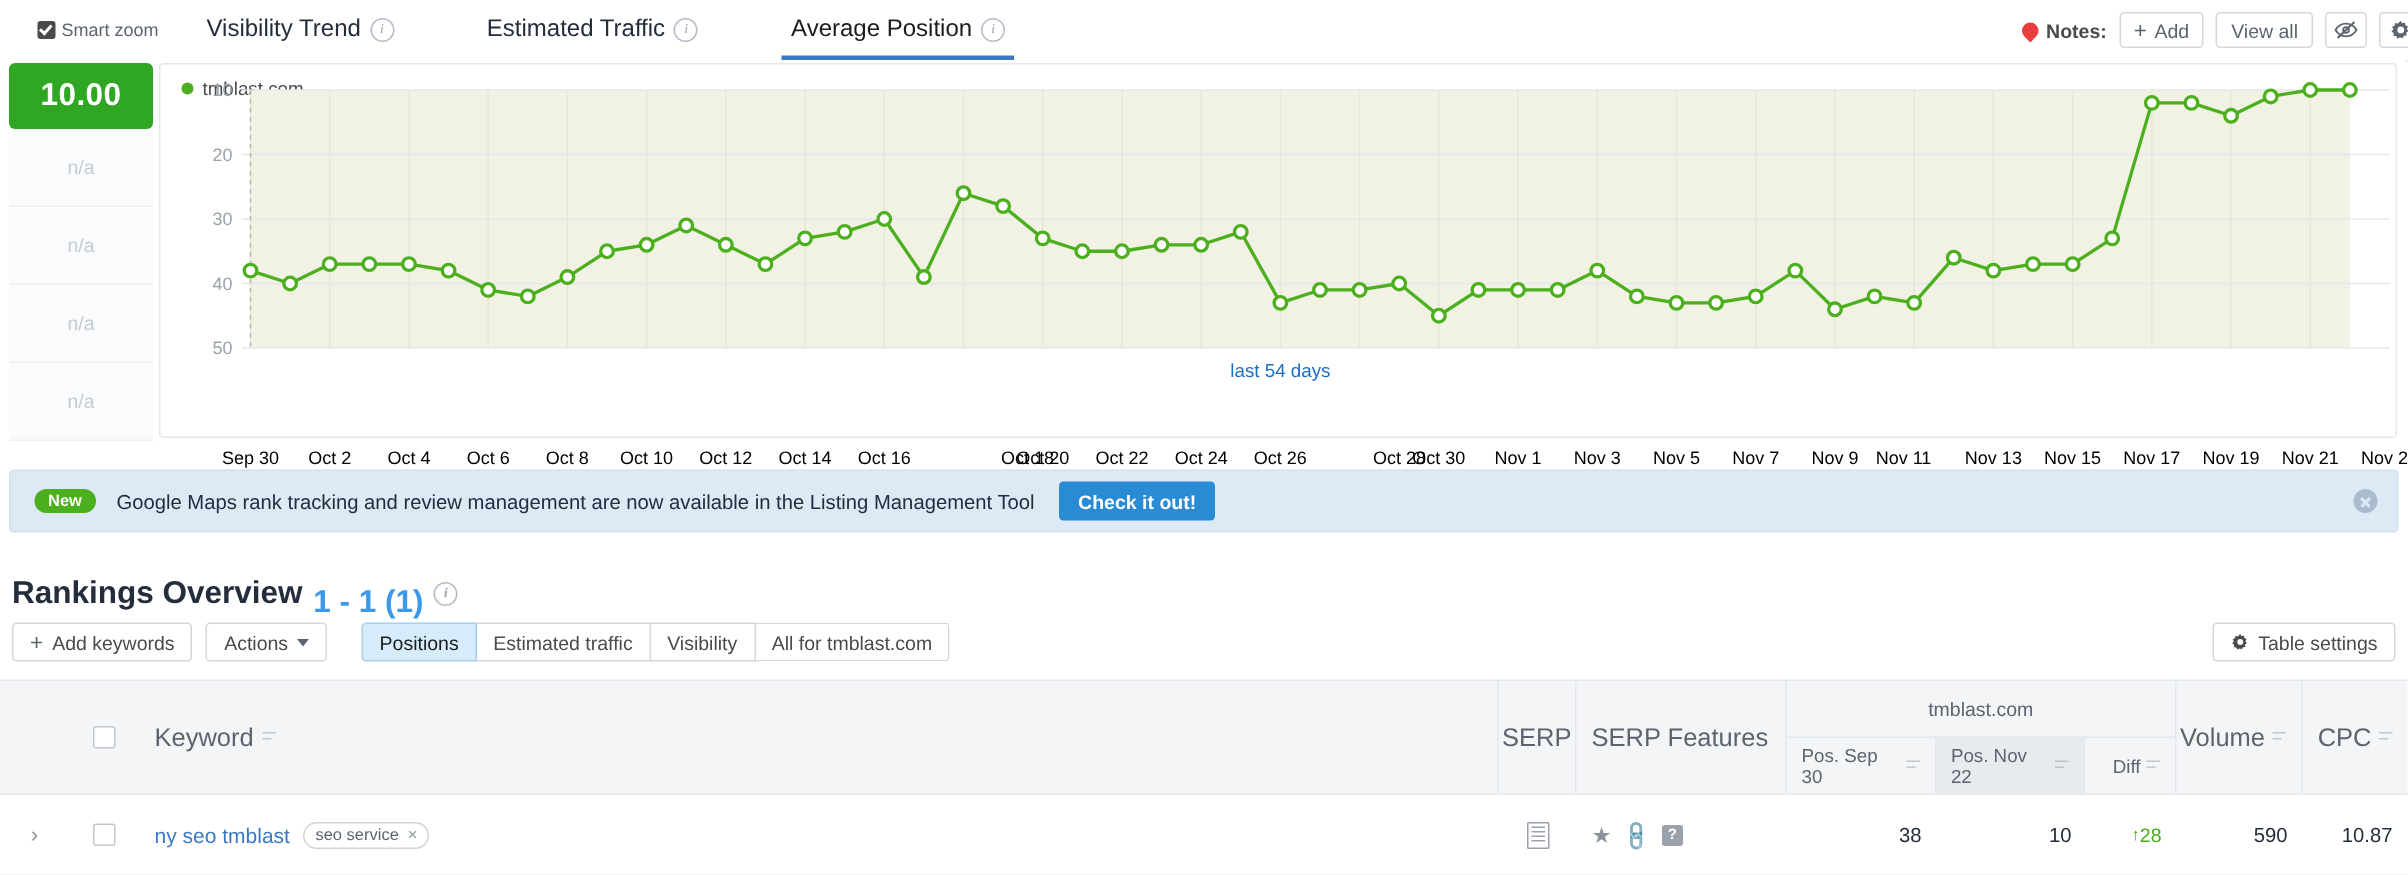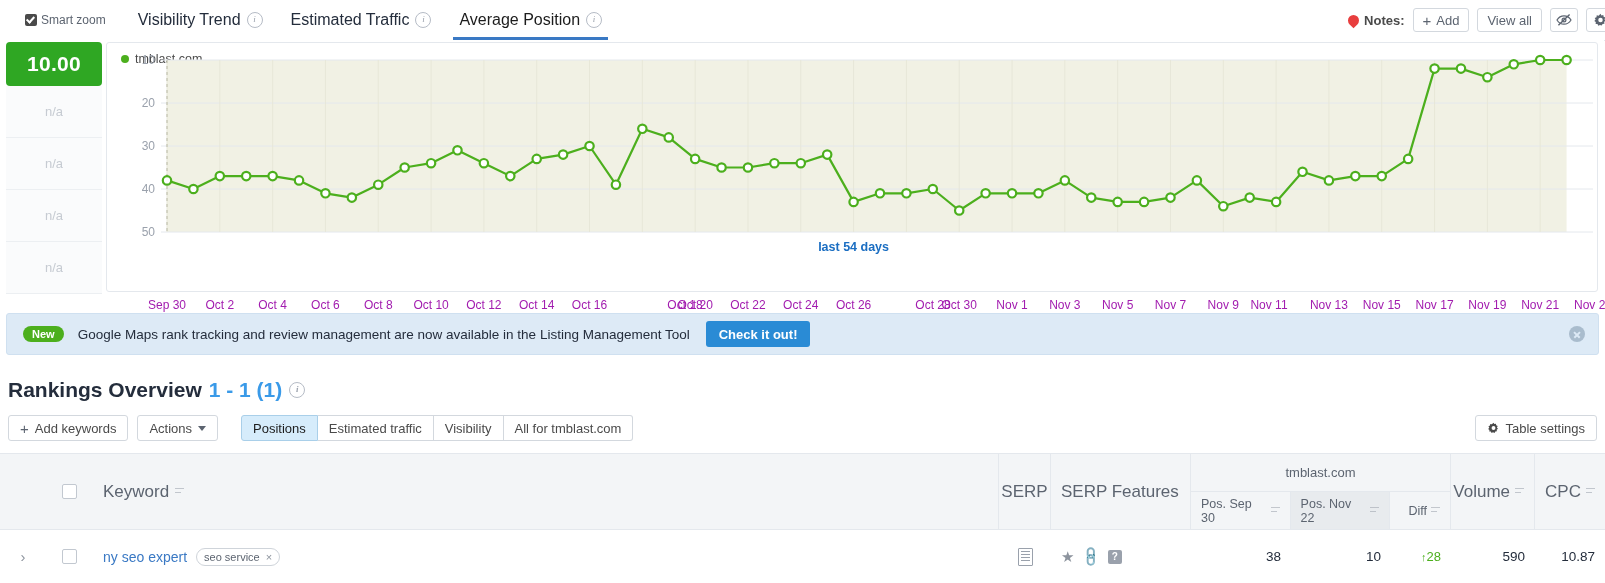--- a/index.html
+++ b/index.html
@@ -20,21 +20,21 @@
   .smartzoom{display:flex;align-items:center;gap:4px;margin-left:6px;}
   .cb{
     width:12px;height:12px;border-radius:2px;background:#4a4a4a;
     position:relative;flex:none;
   }
   .cb:after{
     content:"";position:absolute;left:3px;top:1px;width:3px;height:6px;
     border:solid #fff;border-width:0 2px 2px 0;transform:rotate(42deg);
   }
   .smartzoom span{font-size:12px;color:#5c6470;}
-  .tabs{display:flex;align-items:flex-end;height:40px;margin-left:18px;}
+  .tabs{display:flex;align-items:flex-end;height:40px;margin-left:18px;gap:34px;}
   .tab{
     display:flex;align-items:center;gap:6px;height:40px;padding:0 14px;
     font-size:16px;color:#242d3c;cursor:pointer;position:relative;
   }
   .tab.active{color:#1c1c1c;}
   .tab.active:after{
     content:"";position:absolute;left:8px;right:8px;bottom:0;height:3px;
     background:#3a79c4;
   }
   .iinfo{
@@ -71,23 +71,23 @@
   }
   .na:first-of-type{border-top:1px solid #eceff2;}
   .chartcard{
     position:absolute;left:106px;top:2px;width:1492px;height:250px;
     border:1px solid #e4e8ed;border-radius:3px;background:#fff;box-sizing:border-box;
   }
   .legend{display:flex;align-items:center;gap:6px;padding:9px 0 0 14px;font-size:12.5px;color:#4a4a4a;}
   .legend .dot{width:8px;height:8px;border-radius:50%;background:#4caf1d;flex:none;}
   .plot{position:absolute;left:0;top:0;width:1492px;height:248px;}
   .xlabels{position:absolute;left:0;top:255px;width:1492px;height:20px;}
-  .xlab{position:absolute;transform:translateX(-50%);font-size:12px;color:#a21caf;white-space:nowrap;}
+  .xlab{position:absolute;transform:translateX(-50%);font-size:12px;color:#000000;white-space:nowrap;}
   .lastdays{
-    position:absolute;font-size:12.5px;font-weight:bold;color:#1b6ec2;
+    position:absolute;font-size:12.5px;font-weight:normal;color:#1b6ec2;
     transform:translateX(-50%);white-space:nowrap;
   }
 
   
   .banner{
     position:absolute;left:6px;top:313px;width:1593px;height:42px;
     background:#ddeaf6;border:1px solid #cfe0f0;border-radius:3px;
     display:flex;align-items:center;box-sizing:border-box;
   }
   .newbadge{
@@ -108,21 +108,21 @@
     content:"";position:absolute;left:4px;top:7.5px;width:8px;height:1.6px;background:#ddeaf6;
   }
   .bclose:before{transform:rotate(45deg);}
   .bclose:after{transform:rotate(-45deg);}
 
   
   .rk-title{
     position:absolute;left:8px;top:378px;font-size:21px;font-weight:bold;
     display:flex;align-items:center;gap:7px;
   }
-  .rk-count{color:#3a9ae8;}
+  .rk-count{color:#3a9ae8;margin-top:12px;}
   .toolbar{position:absolute;left:8px;top:415px;width:1589px;height:26px;display:flex;align-items:center;gap:9px;}
   .btn-green{
     background:#4caf1d;color:#fff;border:none;border-radius:3px;height:26px;
     padding:0 12px;font-size:13px;font-weight:bold;display:flex;align-items:center;cursor:pointer;
   }
   .btn-plain{
     border:1px solid #d3d8de;border-radius:3px;background:#fff;color:#4a4a4a;height:26px;
     padding:0 11px;font-size:13px;display:flex;align-items:center;gap:6px;cursor:pointer;box-sizing:border-box;
   }
   .caret{width:0;height:0;border-left:4px solid transparent;border-right:4px solid transparent;border-top:5px solid #5c6470;}
@@ -469,21 +469,21 @@
   </div>
 
   <div class="trow">
     <div class="td expander">
       <span class="chev">›</span>
     </div>
     <div class="td chk">
       <span class="checkbox"></span>
     </div>
     <div class="td keyword">
-      <span class="kwlink">ny seo expert</span>
+      <span class="kwlink">ny seo tmblast</span>
       <span class="tag">
         <span>seo service</span>
         <span class="tagx">×</span>
       </span>
     </div>
     <div class="td serp">
       <span class="docicon"></span>
     </div>
     <div class="td feat">
       <span class="star">★</span>

